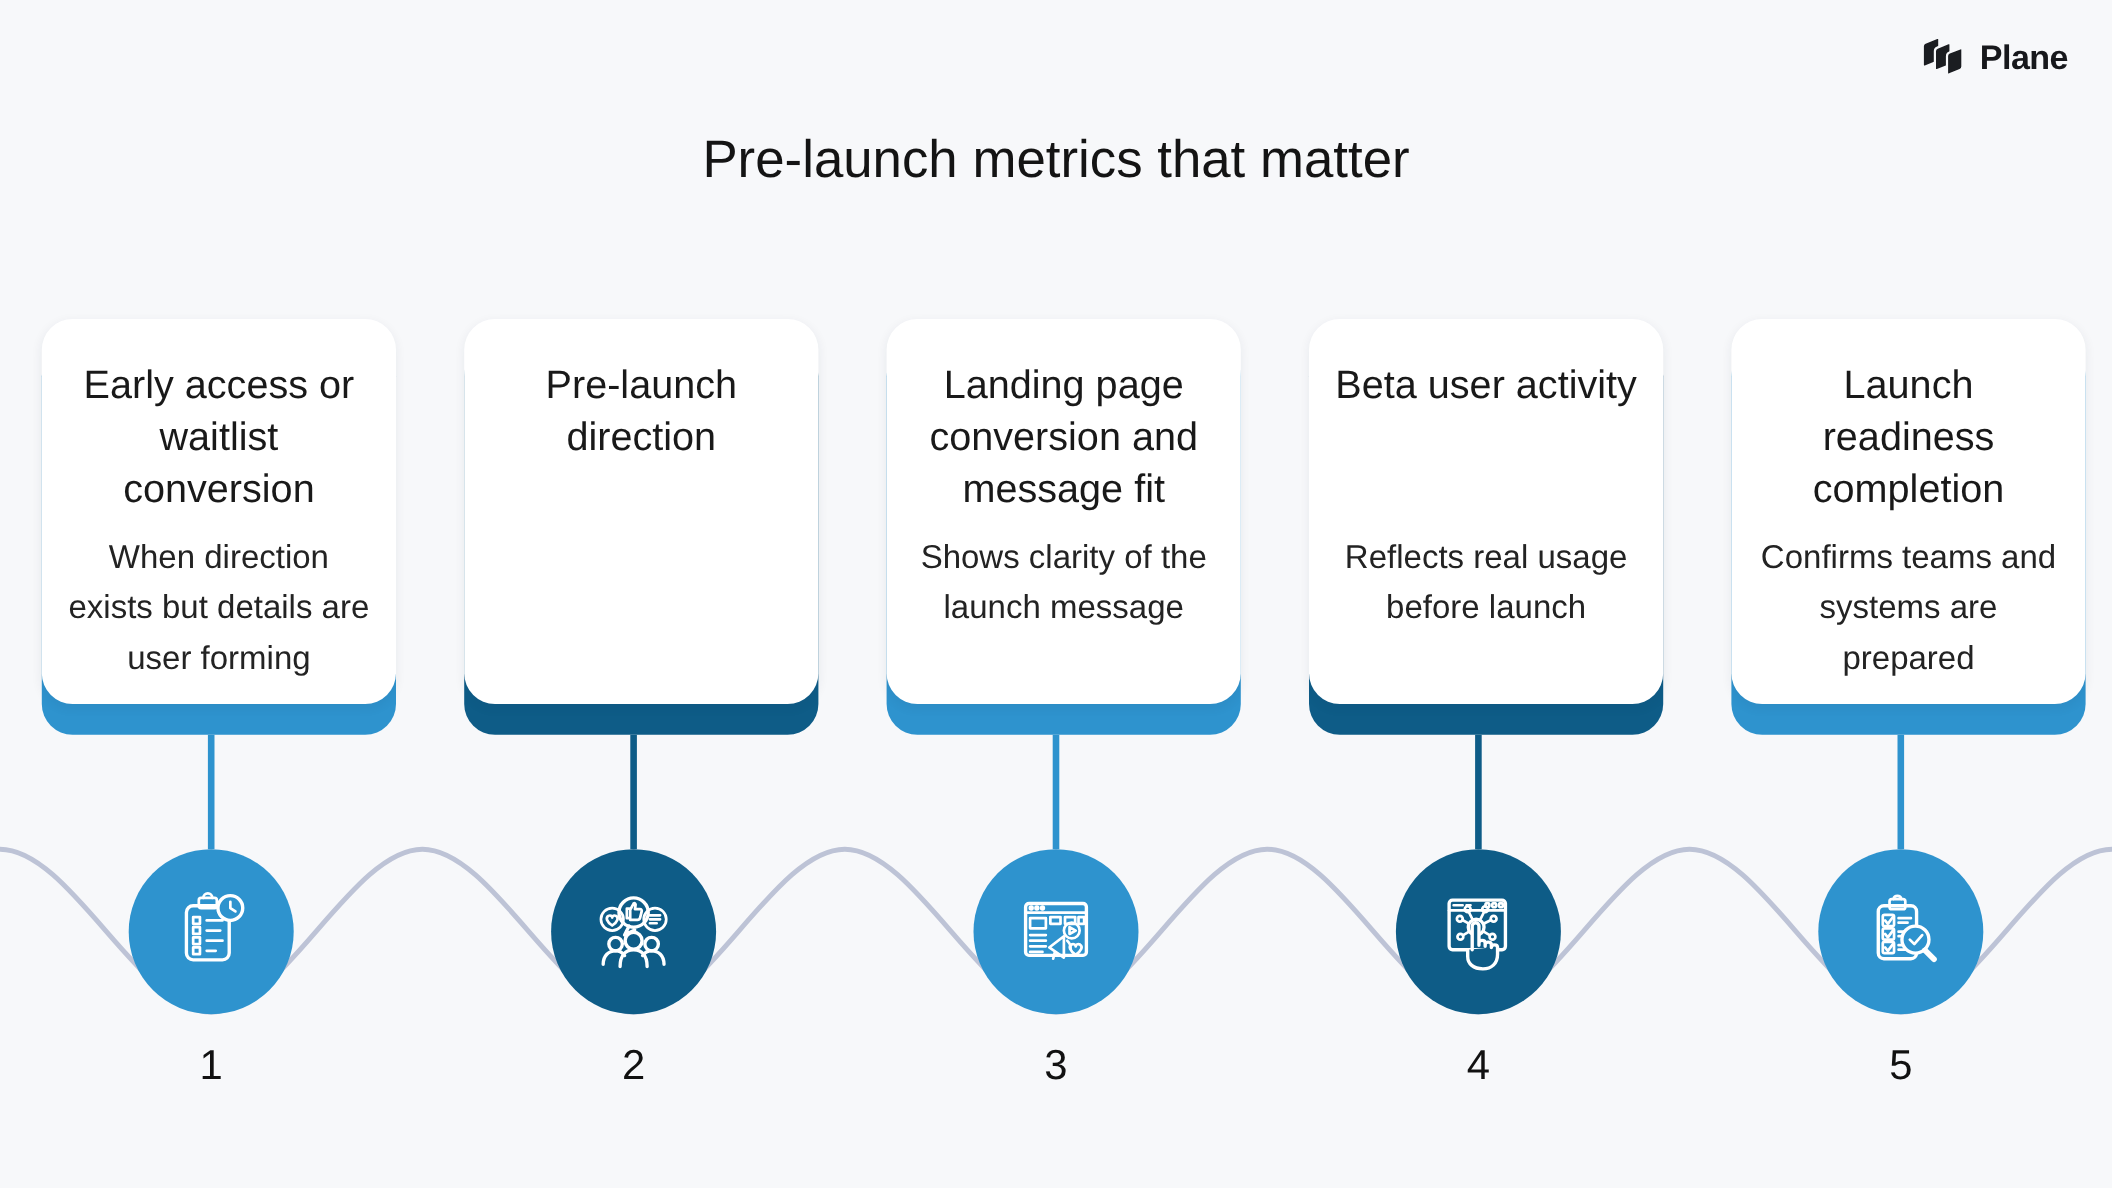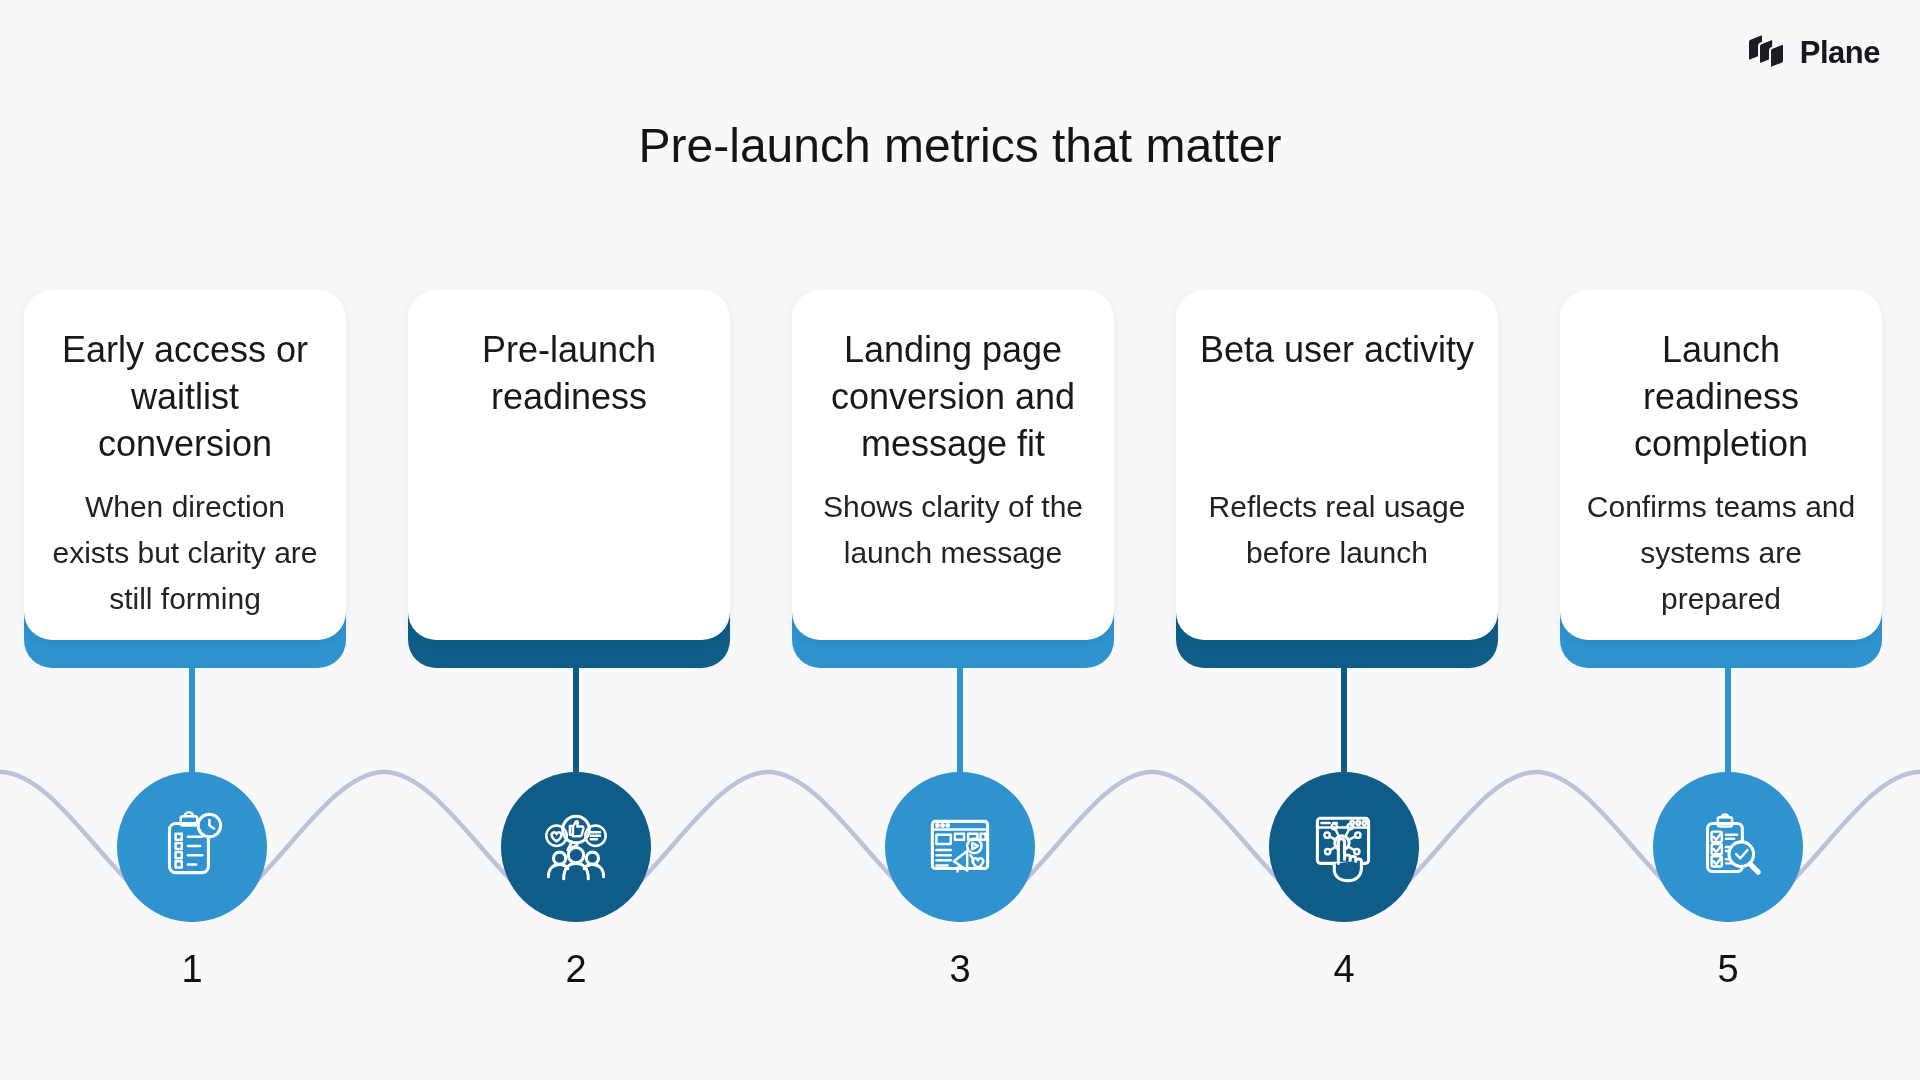--- a/index.html
+++ b/index.html
@@ -15,21 +15,21 @@
   
   .page-title{
     position:absolute;top:118px;left:0;width:100%;
     text-align:center;font-size:48px;font-weight:500;color:#141414;
   }
   
   .wave-svg{position:absolute;left:0;top:0;z-index:1;}
   
   .steps{position:absolute;top:290px;left:0;width:1920px;display:flex;z-index:2;}
   .step{width:384px;display:flex;flex-direction:column;align-items:center;}
-  .card{position:relative;width:308px;height:378px;flex:0 0 auto;padding-left:28px;}
+  .card{position:relative;width:308px;height:378px;flex:0 0 auto;}
   .card-back{
     position:absolute;left:0;top:24px;width:322px;height:354px;
     border-radius:28px;background:var(--tone);
   }
   .card-face{
     position:absolute;left:0;top:0;width:322px;height:350px;border-radius:28px;
     background:#ffffff;box-shadow:0 3px 10px rgba(25,40,70,.07);
     box-sizing:border-box;padding:36px 22px 0;
     display:flex;flex-direction:column;align-items:center;
   }
@@ -77,21 +77,21 @@
     <path d="M0 772 C64 772 128 920 192 920 C256 920 320 772 384 772 C448 772 512 920 576 920 C640 920 704 772 768 772 C832 772 896 920 960 920 C1024 920 1088 772 1152 772 C1216 772 1280 920 1344 920 C1408 920 1472 772 1536 772 C1600 772 1664 920 1728 920 C1792 920 1856 772 1920 772" stroke="#BDC3D6" stroke-width="4.5" fill="none"></path>
   </svg>
 
   <div class="steps">
 
     <div class="step tone-light">
       <div class="card">
         <div class="card-back"></div>
         <div class="card-face">
           <div class="card-heading">Early access or waitlist conversion</div>
-          <div class="card-desc">When direction exists but clarity are still forming</div>
+          <div class="card-desc">When direction exists but details are user forming</div>
         </div>
       </div>
       <div class="connector"></div>
       <div class="bubble">
         <svg class="icon" width="86" height="86" viewBox="0 0 84 84">
           <rect x="20" y="19" width="38" height="48" rx="6"></rect>
           <rect x="31" y="12" width="16" height="9" rx="2" class="thin"></rect>
           <path d="M35 12 a4 4 0 0 1 8 0" class="thin"></path>
           <rect x="26" y="29" width="6" height="6" class="thin"></rect>
             <path d="M38 32 h14" class="thin"></path>
@@ -105,21 +105,21 @@
           <path d="M59 15.5 v5.5 l4.5 3" class="thin"></path>
         </svg>
       </div>
       <div class="step-number">1</div>
     </div>
 
     <div class="step tone-dark">
       <div class="card">
         <div class="card-back"></div>
         <div class="card-face">
-          <div class="card-heading">Pre-launch readiness</div>
+          <div class="card-heading">Pre-launch direction</div>
         </div>
       </div>
       <div class="connector"></div>
       <div class="bubble">
         <svg class="icon" width="86" height="86" viewBox="0 0 84 84">
           <circle cx="23" cy="31" r="10" class="thin"></circle>
           <path d="M23 36.5 c-5-3.4-6-6.9-3.4-8.5 c1.7-1 3.4.2 3.4 1.5 c0-1.3 1.7-2.5 3.4-1.5 c2.6 1.6 1.6 5.1-3.4 8.5 z" class="thin"></path>
           <circle cx="42" cy="25" r="13"></circle>
           <path d="M38 37 l-4 8 9-4.5"></path>
           <path d="M36 30 h3 v-8.5 h-3 z M39 22.5 l3-5.5 q1.6-.9 1.8 1 l-.6 4 h4.4 q2 0 1.6 2 l-1.4 5.5 q-.5 2-2.4 2 h-6.4" class="thin"></path>

